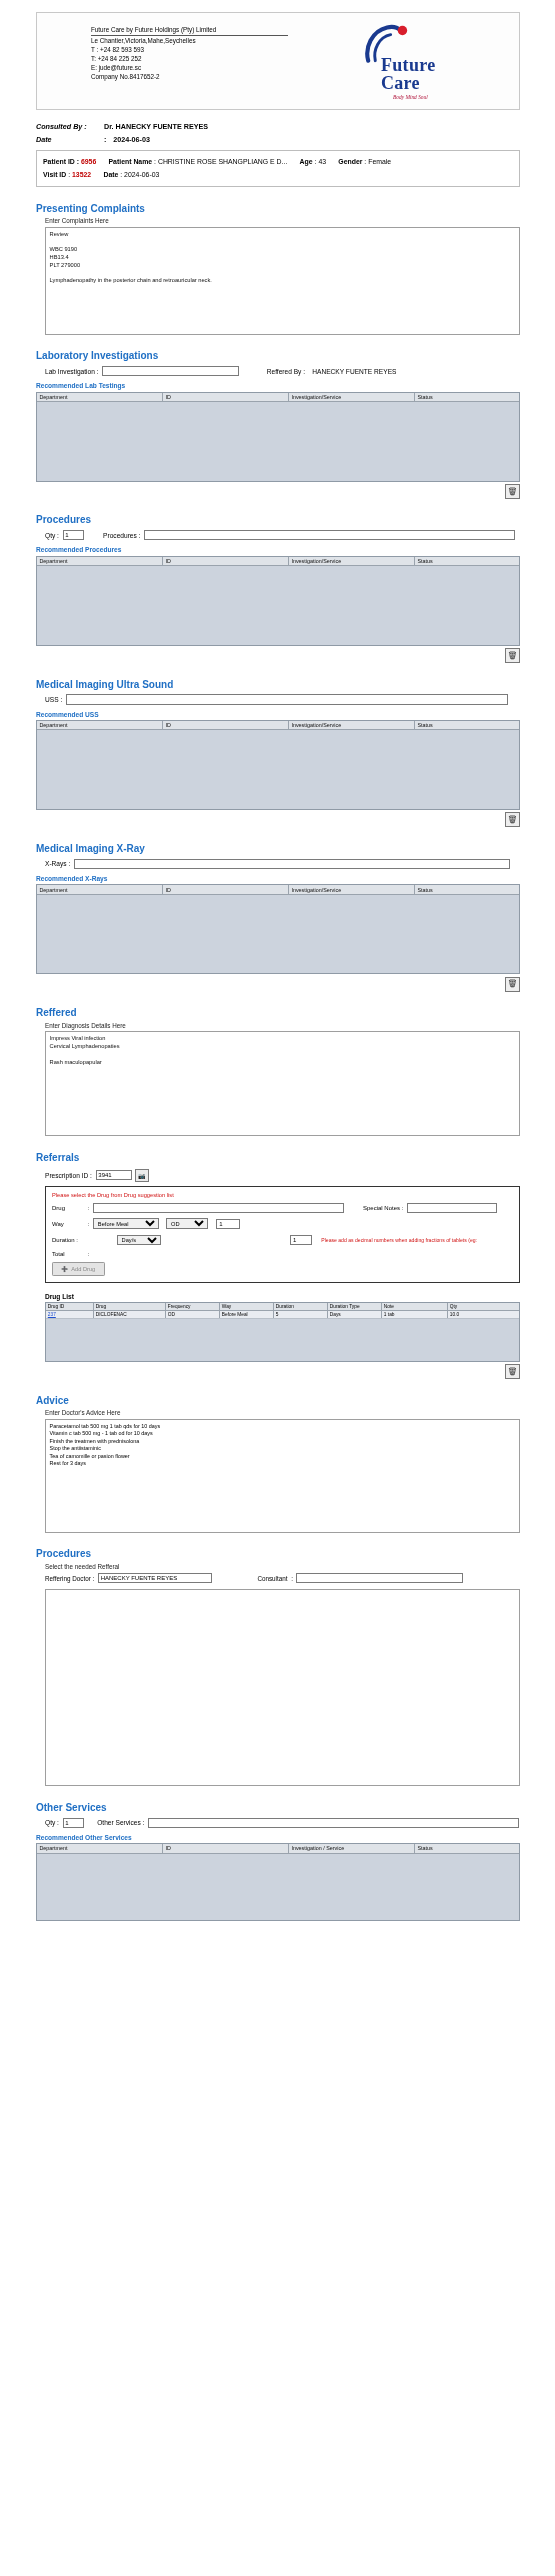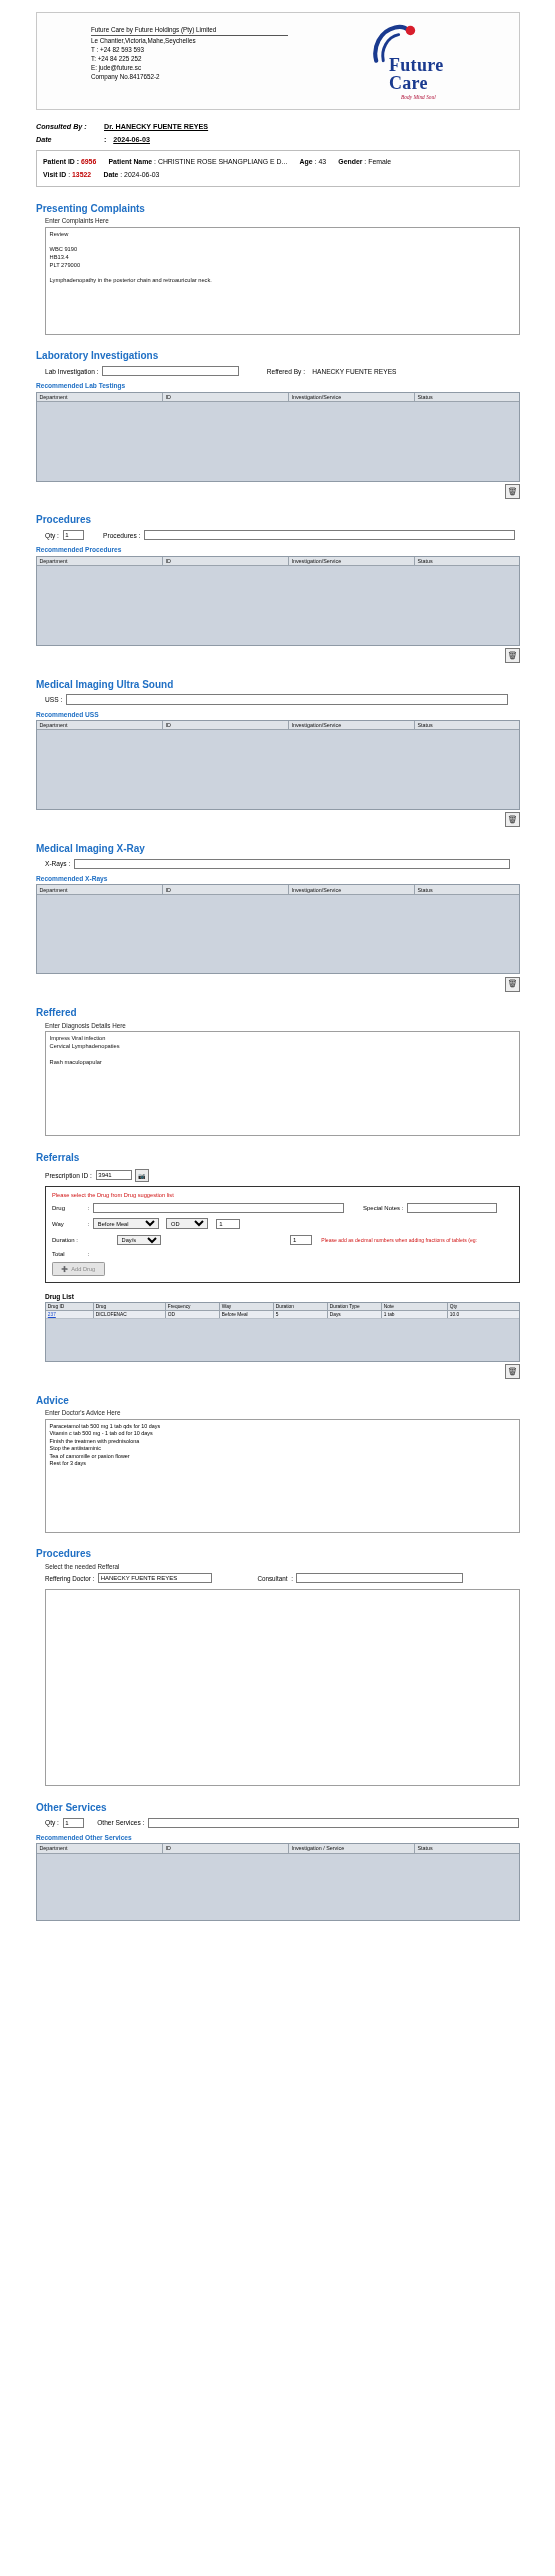--- a/index.html
+++ b/index.html
@@ -36,21 +36,21 @@
     line-height: 9px;
   }
   .hdr-left .line1 {
     border-bottom: 0.6px solid #555;
     display: inline-block;
     padding-bottom: 0.6px;
     padding-right: 72px;
   }
   .hdr-logo {
     position: absolute;
-    right: 40px;
+    right: 48px;
     top: 8.4px;
     width: 114px;
     height: 78px;
   }
   .logo-swoosh {
     position: absolute;
     left: 6px;
     top: 2.4px;
     width: 47px;
     height: 39px;
@@ -85,21 +85,20 @@
     line-height: 13px;
     font-weight: bold;
   }
   .consult-block .lbl {
     display: inline-block;
     min-width: 66px;
     font-style: italic;
   }
   .consult-block .val {
     font-weight: bold;
-    text-decoration: underline;
   }
   
   .patient-bar {
     margin: 4.8px 36px 0 36px;
     border: 0.6px solid #bdbdbd;
     padding: 4.8px 6px;
     font-size: 6.9px;
     line-height: 12.6px;
   }
   .patient-bar .b {

